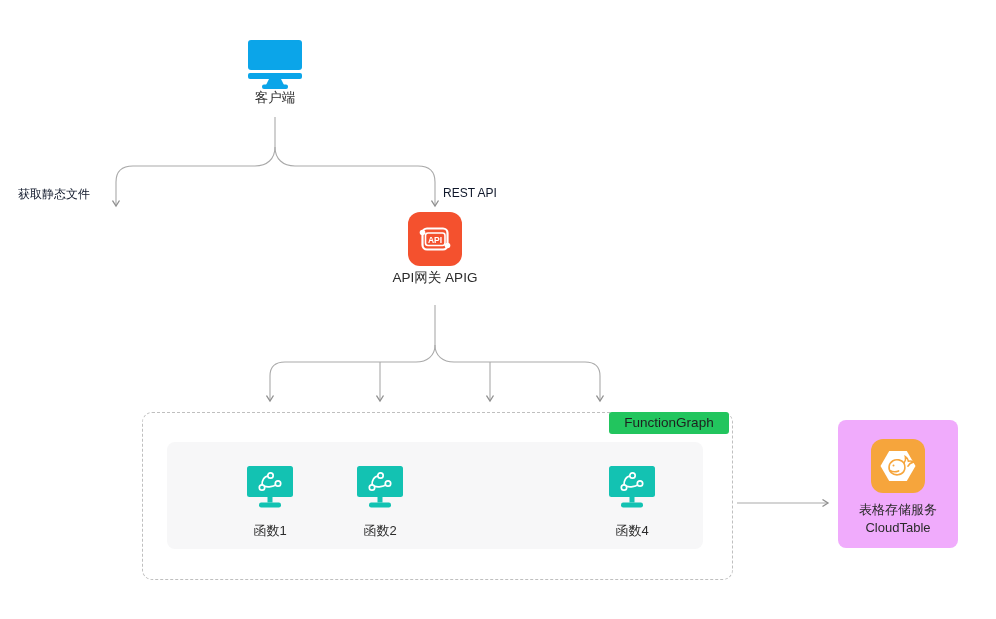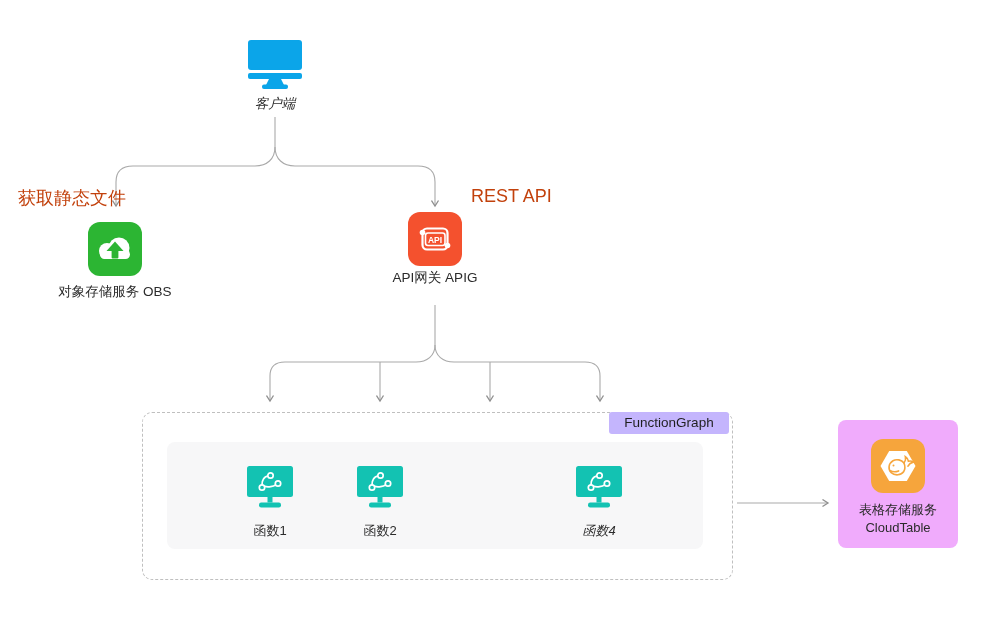--- a/index.html
+++ b/index.html
@@ -5,47 +5,47 @@
   html,body { margin:0; padding:0; background:#ffffff; }
   .canvas {
     position:relative; width:996px; height:619px; background:#ffffff;
     font-family:"Liberation Sans","DejaVu Sans",sans-serif; overflow:hidden;
   }
   svg.connectors { position:absolute; left:0; top:0; width:996px; height:619px; }
 
   .node { position:absolute; display:flex; flex-direction:column; align-items:center; }
   .node-label { font-size:13.5px; color:#2b2b2b; line-height:16px; white-space:nowrap; text-align:center; }
 
-  .edge-label { position:absolute; font-size:18px; color:#c2410c; white-space:nowrap; }
+  .edge-label { position:absolute; font-size:12px; color:#0f172a; white-space:nowrap; }
 
   .group-box {
     position:absolute; left:142px; top:412px; width:591px; height:168px;
     border:1px dashed #bfbfbf; border-radius:10px; box-sizing:border-box;
   }
   .group-tag {
     position:absolute; left:466px; top:-1px; width:120px; height:22px;
-    background:#c4b5fd; border-radius:3px; font-size:13.5px; color:#1f1f1f;
+    background:#22c55e; border-radius:3px; font-size:13.5px; color:#1f1f1f;
     line-height:22px; text-align:center;
   }
   .inner-panel {
     position:absolute; left:167px; top:442px; width:536px; height:107px;
     background:#f7f7f8; border-radius:8px;
   }
   .fn-node { top:466px; width:90px; }
   .fn-node .node-label { margin-top:14px; font-size:13px; }
 
   .card {
     position:absolute; left:838px; top:420px; width:120px; height:128px;
     background:#f0abfc; border-radius:8px;
   }
   .cloudtable-node { left:0; top:19px; width:120px; position:absolute; }
   .cloudtable-node .node-label { font-size:13px; line-height:18px; }
 
   .client-node  { left:215px; top:40px;  width:120px; }
-  .client-node .node-label { margin-top:6px;font-style:italic; }
+  .client-node .node-label { margin-top:0; }
   .obs-node    { left:55px;  top:222px; width:120px; }
   .obs-node .node-label { margin-top:8px; }
   .apig-node   { left:375px; top:212px; width:120px; }
   .apig-node .node-label { margin-top:4px; }
   .cloudtable-node .labels { margin-top:8px; }
 </style>
 </head>
 <body>
 
 <div class="canvas">
@@ -66,43 +66,32 @@
       <path d="M435,345 C435,356 427,362 416,362 L285,362 Q270,362 270,376 L270,401" marker-end="url(#arrow)"></path>
       <path d="M380,362 L380,401" marker-end="url(#arrow)"></path>
       <path d="M490,362 L490,401" marker-end="url(#arrow)"></path>
       <path d="M435,345 C435,356 443,362 454,362 L585,362 Q600,362 600,376 L600,401" marker-end="url(#arrow)"></path>
 
       <path d="M737,503 L828,503" marker-end="url(#arrow)"></path>
     </g>
   </svg>
 
   <div class="edge-label" style="left:18px; top:186px;">获取静态文件</div>
-  <div class="edge-label" style="left:443px; top:186px;margin-left:28px;">REST API</div>
+  <div class="edge-label" style="left:443px; top:186px;">REST API</div>
 
   <div class="node client-node">
     <svg width="54" height="50" viewBox="0 0 54 50">
       <rect x="0" y="0" width="54" height="30" rx="3" fill="#0BA5E9"></rect>
       <rect x="0" y="33" width="54" height="6" rx="2" fill="#0BA5E9"></rect>
       <polygon points="21,39 33,39 36,45 18,45" fill="#0BA5E9"></polygon>
       <rect x="14" y="44.5" width="26" height="4.5" rx="2" fill="#0BA5E9"></rect>
     </svg>
     <div class="node-label">客户端</div>
   </div>
 
-  <div class="node obs-node">
-    <svg width="54" height="54" viewBox="0 0 54 54">
-      <rect x="0" y="0" width="54" height="54" rx="12" fill="#2CB533"></rect>
-      <circle cx="19" cy="29" r="8" fill="#ffffff"></circle>
-      <circle cx="31" cy="26" r="10.5" fill="#ffffff"></circle>
-      <rect x="12" y="28" width="30" height="9" rx="4.5" fill="#ffffff"></rect>
-      <polygon points="27,19.5 35.5,29 18.5,29" fill="#2CB533"></polygon>
-      <rect x="23.6" y="28" width="6.8" height="8.5" rx="1" fill="#2CB533"></rect>
-    </svg>
-    <div class="node-label">对象存储服务 OBS</div>
-  </div>
 
   <div class="node apig-node">
     <svg width="54" height="54" viewBox="0 0 54 54">
       <rect x="0" y="0" width="54" height="54" rx="12" fill="#F4512E"></rect>
       <rect x="14.5" y="16.5" width="25" height="21" rx="4.5" fill="none" stroke="#ffffff" stroke-width="2.2"></rect>
       <circle cx="14.5" cy="20.5" r="2.8" fill="#ffffff"></circle>
       <circle cx="39.5" cy="33.5" r="2.8" fill="#ffffff"></circle>
       <rect x="17.5" y="21" width="19.5" height="12.5" rx="2.5" stroke="#ffffff" stroke-width="1.6" fill="#F4512E"></rect>
       <text x="27" y="30.5" text-anchor="middle" font-size="8.5" font-weight="bold" fill="#ffffff" font-family="Liberation Sans, DejaVu Sans, sans-serif">API</text>
     </svg>
@@ -137,21 +126,21 @@
       <g fill="none" stroke="#ffffff" stroke-width="1.7">
         <circle cx="15" cy="21.5" r="2.7"></circle>
           <circle cx="23.5" cy="9.5" r="2.7"></circle>
           <circle cx="31" cy="17.5" r="2.7"></circle>
         <path d="M15,18.8 C15,13.5 18,10.5 20.9,9.8"></path>
           <path d="M17.6,20.3 C21,21.5 26.5,20.5 28.6,18.8"></path>
       </g>
     </svg>
     <div class="node-label">函数2</div>
   </div>
-  <div class="node fn-node" style="left:554px;font-style:italic;">
+  <div class="node fn-node" style="left:587px;">
     <svg width="46" height="43" viewBox="0 0 46 43">
       <rect x="0" y="0" width="46" height="31" rx="2.5" fill="#13C2B2"></rect>
       <rect x="20.5" y="31" width="5" height="5.5" fill="#13C2B2"></rect>
       <rect x="12" y="36.5" width="22" height="5" rx="2.2" fill="#13C2B2"></rect>
       <g fill="none" stroke="#ffffff" stroke-width="1.7">
         <circle cx="15" cy="21.5" r="2.7"></circle>
           <circle cx="23.5" cy="9.5" r="2.7"></circle>
           <circle cx="31" cy="17.5" r="2.7"></circle>
         <path d="M15,18.8 C15,13.5 18,10.5 20.9,9.8"></path>
           <path d="M17.6,20.3 C21,21.5 26.5,20.5 28.6,18.8"></path>

